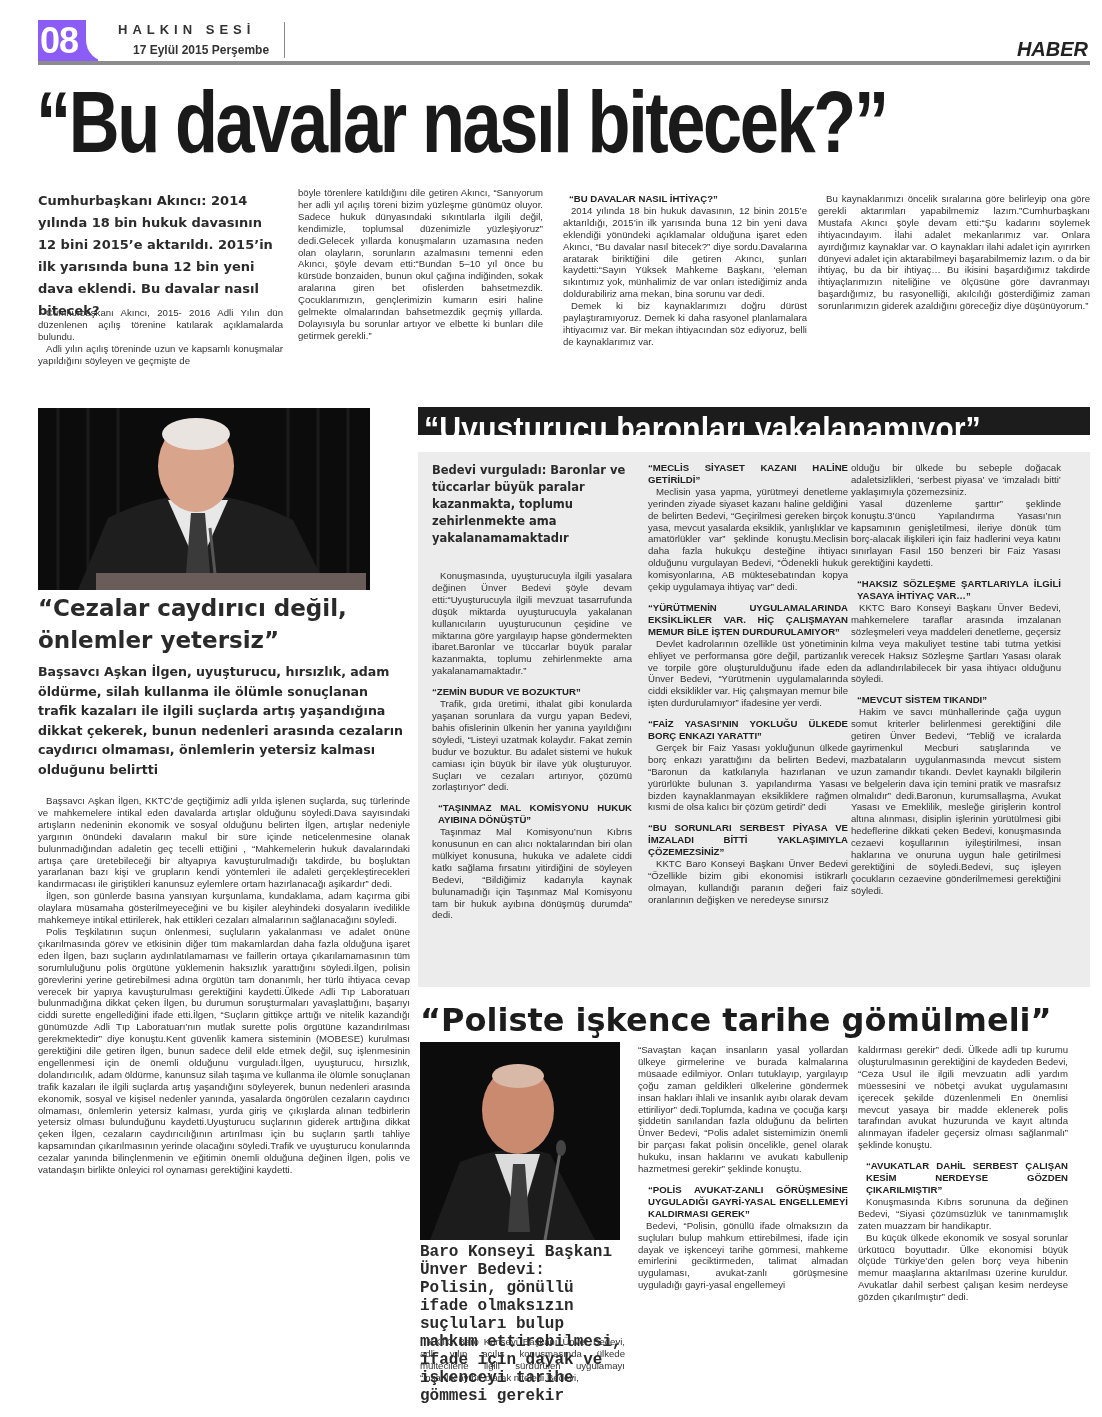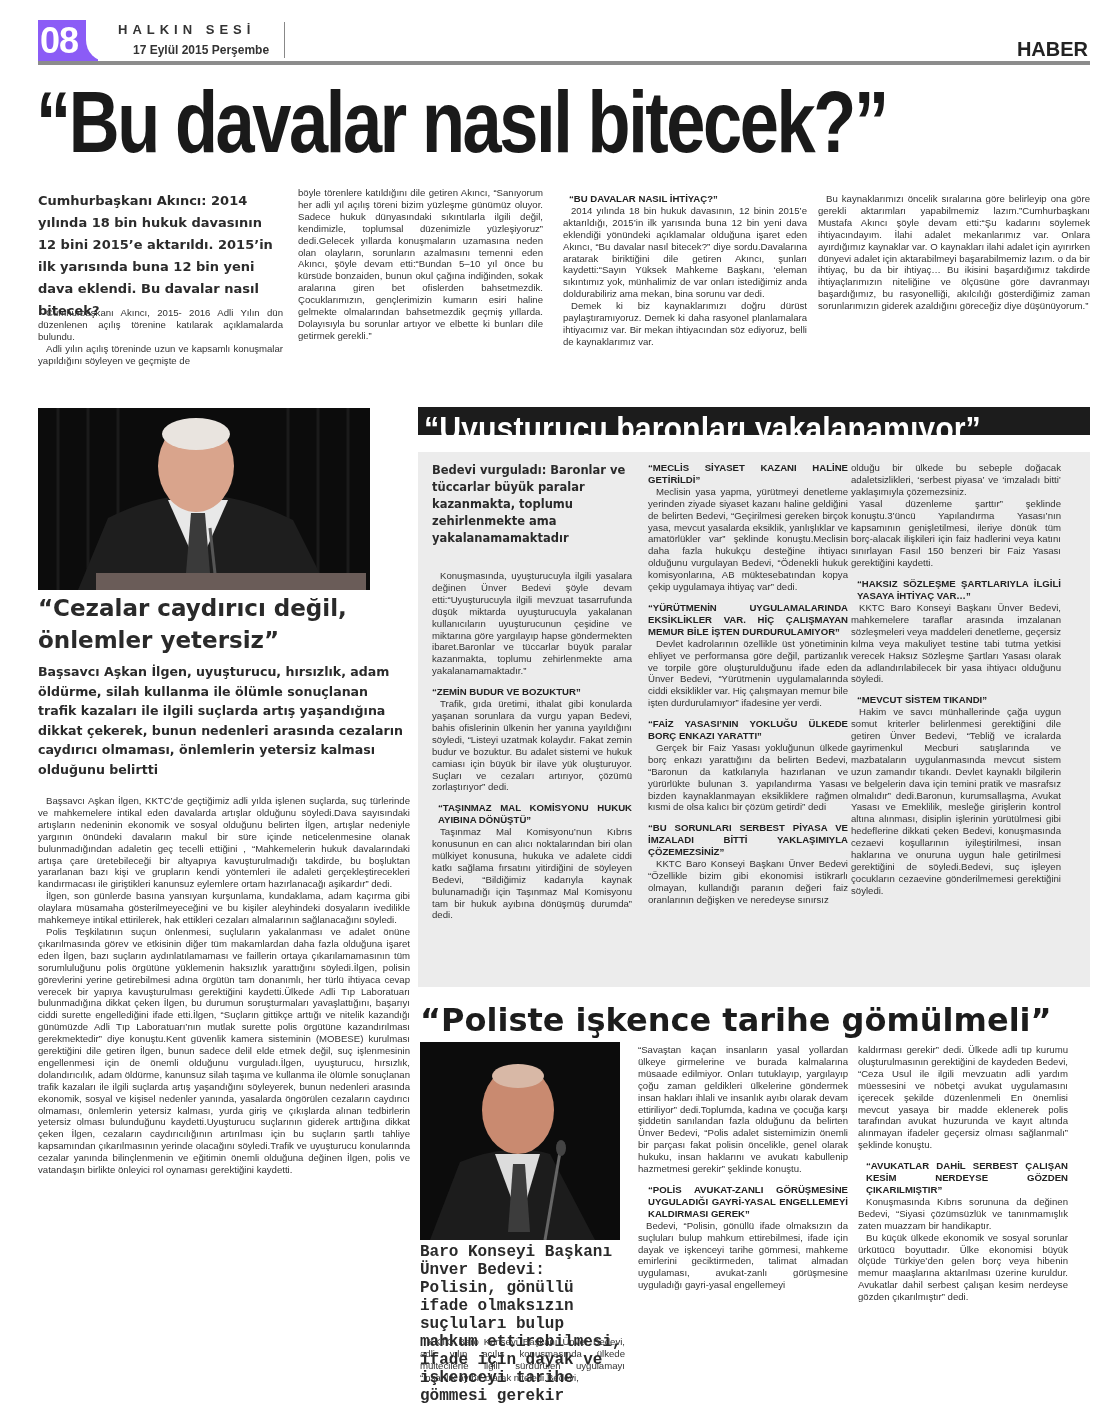--- a/index.html
+++ b/index.html
@@ -5,21 +5,21 @@
 *{box-sizing:border-box;margin:0;padding:0}
 html,body{width:1102px;height:1417px;background:#fff;overflow:hidden}
 body{position:relative;font-family:"DejaVu Sans",sans-serif;color:#222}
 .abs{position:absolute}
 .masthead-bar{left:38px;top:61px;width:1052px;height:4px;background:#8c8c8c}
 .pagenum{left:38px;top:20px;width:60px;height:42px;background:#8b5cf6;border-radius:0 0 0 0;color:#fff;font-family:"Liberation Sans",sans-serif;font-weight:bold;font-size:36px;line-height:42px;padding-left:2px;letter-spacing:-1px}
 .pagenum-curve{left:86px;top:20px;width:22px;height:42px;border-radius:0 0 0 22px;background:#fff}
 .paper{left:118px;top:22px;font-family:"Liberation Sans",sans-serif;font-weight:bold;font-size:13px;letter-spacing:5px;color:#333}
 .date{left:133px;top:43px;font-family:"Liberation Sans",sans-serif;font-weight:bold;font-size:12px;color:#333}
 .mh-div{left:284px;top:22px;width:1px;height:36px;background:#888}
-.section{right:14px;top:38px;font-family:"Liberation Sans",sans-serif;font-weight:bold;font-size:20px;color:#222;letter-spacing:0}
+.section{right:14px;top:38px;font-family:"Liberation Sans",sans-serif;font-weight:bold;font-style:italic;font-size:20px;color:#222;letter-spacing:0}
 .headline{left:36px;top:78px;width:1060px;font-family:"Liberation Sans",sans-serif;font-weight:bold;font-size:88px;line-height:88px;color:#1a1a1a;letter-spacing:-3px;transform:scaleX(.8);transform-origin:left top;white-space:nowrap}
 .deck{left:38px;top:190px;width:240px;font-family:"DejaVu Sans",sans-serif;font-weight:bold;font-size:13px;line-height:22px;color:#2b2b2b}
 .body{font-family:"Liberation Sans",sans-serif;font-size:9.6px;line-height:11.9px;text-align:justify;color:#333}
 .body p{text-indent:8px}
 .sub{font-family:"Liberation Sans",sans-serif;font-weight:bold;font-size:9.6px;line-height:11.9px;color:#222;margin-top:9px}
 .photo{background:#0d0d0d;overflow:hidden}
 .ph1{left:38px;top:408px;width:332px;height:182px}
 .ph2{left:420px;top:1042px;width:200px;height:198px}
 .box{left:418px;top:452px;width:672px;height:535px;background:#ececec}
 .black-head{left:418px;top:407px;width:672px;height:28px;background:#1c1c1c;color:#fff;font-family:"Liberation Sans",sans-serif;font-weight:bold;font-size:33px;line-height:44px;padding-left:6px;white-space:nowrap}

